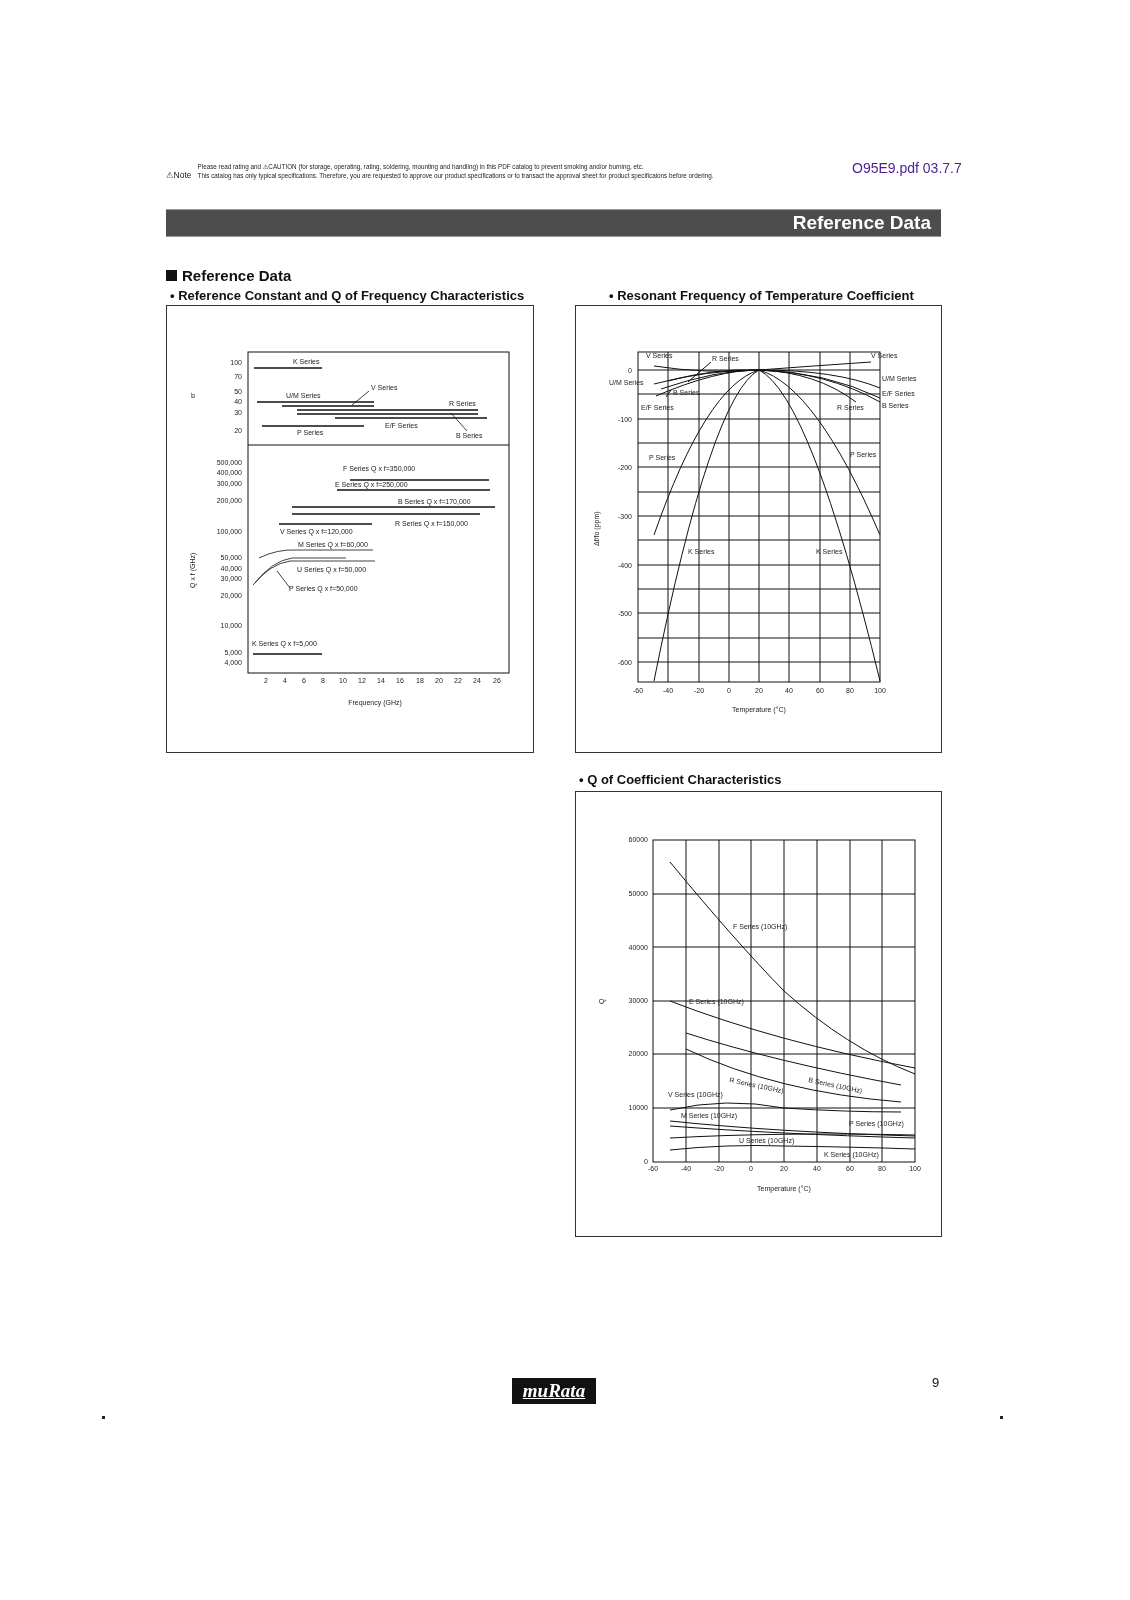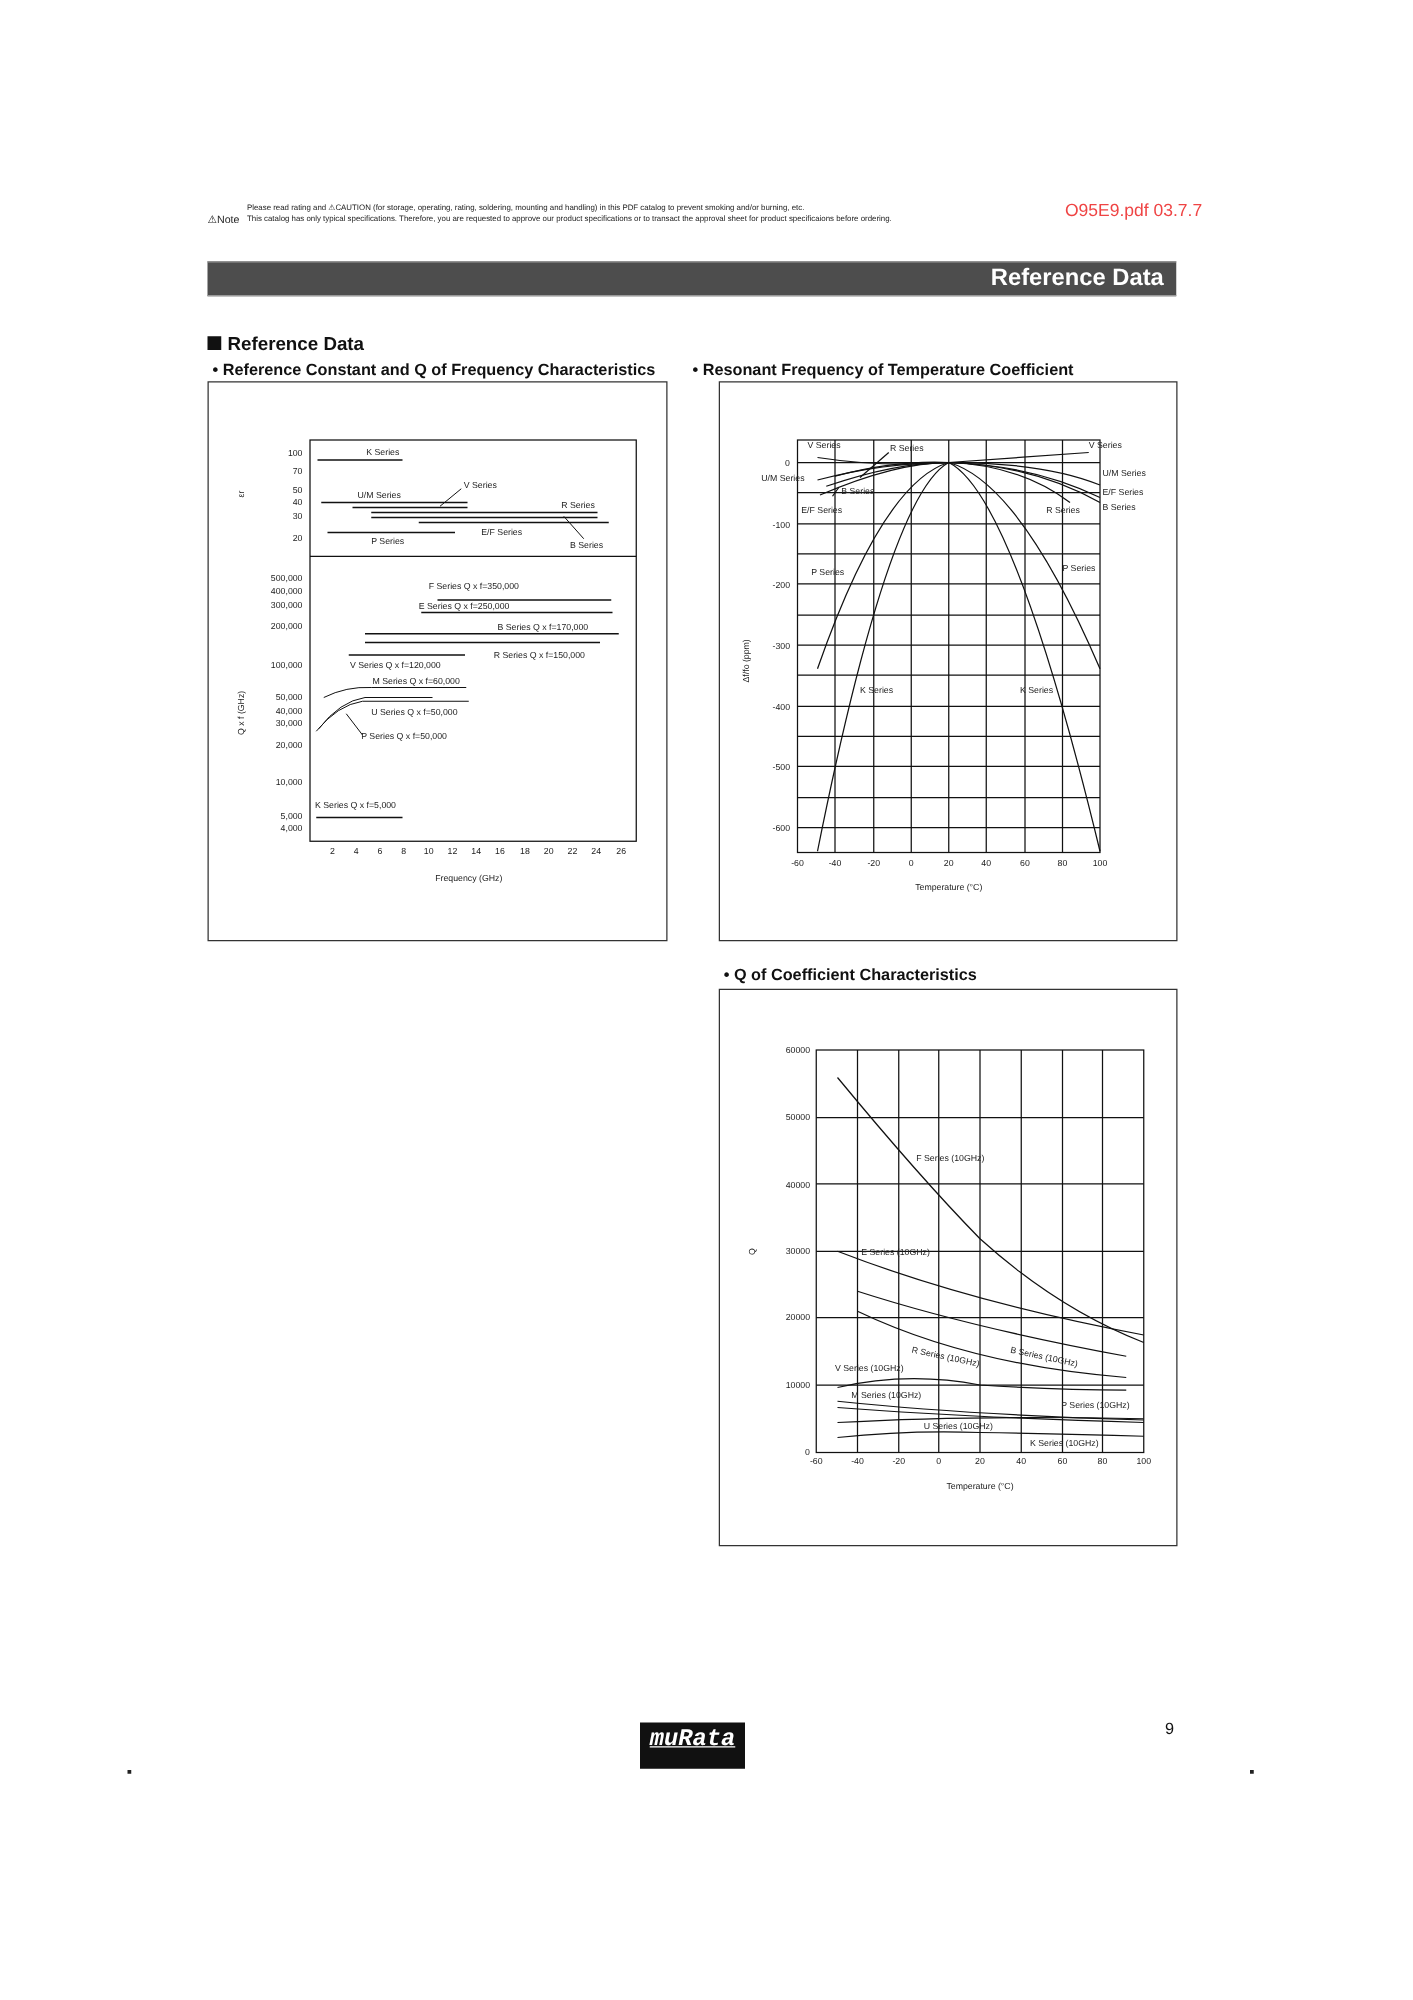--- a/index.html
+++ b/index.html
@@ -1,29 +1,29 @@
 <!DOCTYPE html>
 <html><head>
 <meta charset="utf-8">
 <style>
   html,body{margin:0;padding:0;background:#fff;}
   body{width:1130px;height:1600px;position:relative;font-family:"Liberation Sans",sans-serif;color:#111;overflow:hidden;}
   .note{position:absolute;left:166px;top:162px;font-size:6.3px;line-height:9px;color:#222;display:flex;align-items:flex-end;}
   .note .tag{font-size:8.5px;margin-right:6px;}
-  .docid{position:absolute;left:852px;top:160px;font-size:14px;color:#ef4444;}
+  .docid{position:absolute;left:852px;top:160px;font-size:14px;color:#4c1d95;}
   .banner{position:absolute;left:166px;top:209px;width:775px;height:26px;background:#4d4d4d;border-top:1px solid #999;border-bottom:1px solid #999;}
   .banner span{position:absolute;right:10px;top:2px;color:#fff;font-weight:bold;font-size:19px;}
   .sec{position:absolute;left:166px;top:267px;font-size:15px;font-weight:bold;}
   .sec .sq{display:inline-block;width:11px;height:11px;background:#111;margin-right:5px;}
   .sub{position:absolute;font-size:13px;font-weight:bold;}
   .box{position:absolute;border:1px solid #333;background:#fff;}
   .box svg{position:absolute;left:0;top:0;}
   svg text{font-family:"Liberation Sans",sans-serif;fill:#222;}
   .page{position:absolute;left:932px;top:1375px;font-size:13px;}
-  .logo{position:absolute;left:512px;top:1378px;width:84px;height:37px;background:#111;color:#fff;font-family:Liberation Mono, monospace;font-style:italic;font-weight:bold;font-size:19px;text-align:center;line-height:26px;text-decoration:underline;}
+  .logo{position:absolute;left:512px;top:1378px;width:84px;height:26px;background:#111;color:#fff;font-family:Liberation Serif, serif;font-style:italic;font-weight:bold;font-size:19px;text-align:center;line-height:26px;text-decoration:underline;}
   .dot{position:absolute;width:3px;height:3px;background:#222;top:1416px;}
 </style>
 </head>
 <body>
 
 <div class="note">
   <span class="tag">⚠Note</span>
   <div>
     <div>Please read rating and ⚠CAUTION (for storage, operating, rating, soldering, mounting and handling) in this PDF catalog to prevent smoking and/or burning, etc.</div>
     <div>This catalog has only typical specifications. Therefore, you are requested to approve our product specifications or to transact the approval sheet for product specificaions before ordering.</div>
@@ -33,21 +33,21 @@
 
 <div class="banner">
   <span>Reference Data</span>
 </div>
 
 <div class="sec">
   <span class="sq"></span><span>Reference Data</span>
 </div>
 
 <div class="sub" style="left:170px;top:288px;">• Reference Constant and Q of Frequency Characteristics</div>
-<div class="sub" style="left:554px;top:288px;">• Resonant Frequency of Temperature Coefficient</div>
+<div class="sub" style="left:609px;top:288px;">• Resonant Frequency of Temperature Coefficient</div>
 <div class="sub" style="left:579px;top:772px;">• Q of Coefficient Characteristics</div>
 
 <div class="box" style="left:166px;top:305px;width:366px;height:446px;">
   <svg width="366" height="446" viewBox="0 0 366 446">
     <g stroke="#111" fill="none" stroke-width="1">
       <rect x="81" y="46" width="261" height="321"></rect>
       <line x1="81" y1="139" x2="342" y2="139"></line>
     </g>
     <g font-size="7" text-anchor="end">
       <text x="75" y="59">100</text>

